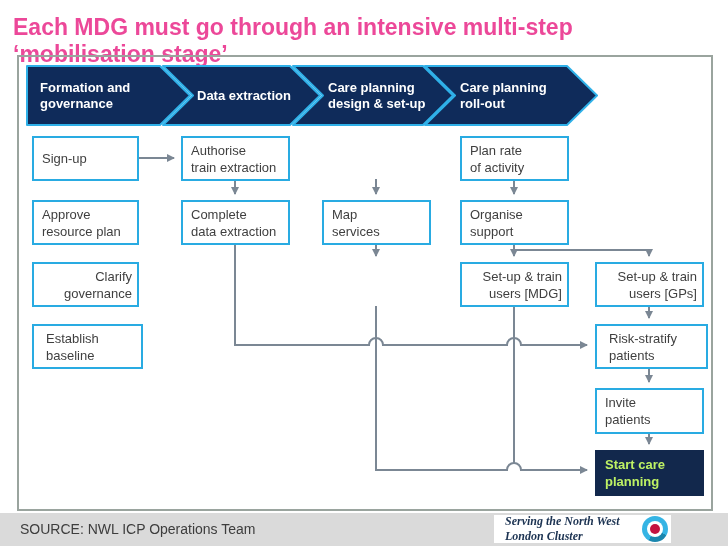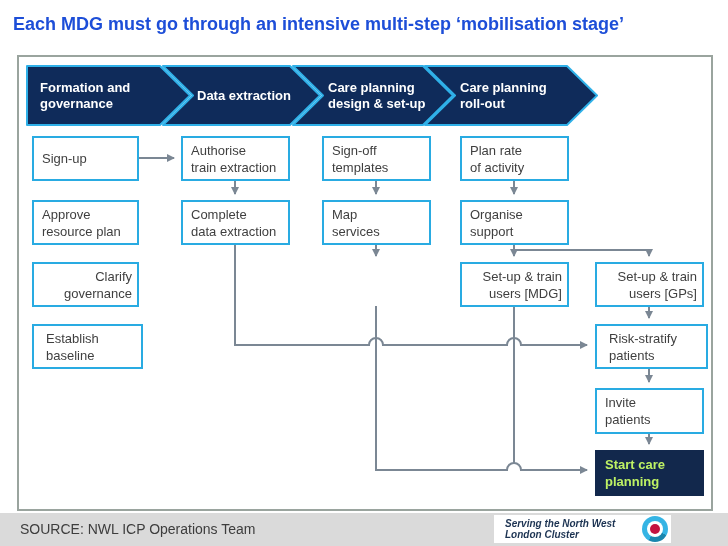--- a/index.html
+++ b/index.html
@@ -1,19 +1,19 @@
 <!DOCTYPE html>
 <html><head>
 <meta charset="utf-8">
 <style>
   html,body{margin:0;padding:0;background:#ffffff;}
   .slide{position:relative;width:728px;height:546px;background:#ffffff;overflow:hidden;
          font-family:"Liberation Sans","DejaVu Sans",sans-serif;}
   .title{position:absolute;left:13px;top:14px;width:706px;
-         font-size:18px;font-weight:bold;color:#1d4ed8;letter-spacing:0px;}
+         font-size:23px;font-weight:bold;color:#ec4899;letter-spacing:0px;}
   .container{position:absolute;left:17px;top:55px;width:692px;height:452px;
              border:2px solid #9AA49E;background:transparent;}
   .layer{position:absolute;left:0;top:0;width:728px;height:546px;}
   .chev-label{position:absolute;display:flex;align-items:center;height:59px;top:66px;
               color:#ffffff;font-size:13px;font-weight:bold;line-height:16px;white-space:pre-line;}
   .box{position:absolute;width:92px;background:#ffffff;border:2.5px solid #29ABE2;
        color:#3F3F3F;font-size:13px;line-height:17px;white-space:pre-line;
        display:flex;flex-direction:column;justify-content:center;
        padding:2px 5px 2px 8px;box-sizing:content-box;}
   .c1{left:32px;width:90px;}
@@ -25,22 +25,22 @@
   .r2{top:200px;height:37px;}
   .r3{top:262px;height:37px;text-align:right;}
   .r4{top:324px;height:37px;padding-left:12px;}
   .r5{top:388px;height:38px;}
   .r6{top:450px;height:38px;}
   .box.highlight{background:#12284C;border-color:#12284C;color:#bef264;font-weight:bold;}
   .footer{position:absolute;left:0;top:513px;width:728px;height:33px;background:#DADADA;}
   .source{position:absolute;left:20px;top:8px;font-size:14px;color:#3D3D3D;}
   .tagbox{position:absolute;left:494px;top:2px;width:177px;height:28px;background:#ffffff;
           display:flex;align-items:center;}
-  .tagline{margin-left:11px;font-size:10px;font-weight:bold;font-style:italic;color:#1C3352;
-           flex:1;}
+  .tagline{margin-left:11px;font-size:12px;font-weight:bold;font-style:italic;color:#1C3352;
+           flex:1;font-family:Liberation Serif, serif;}
   .logo{width:26px;height:26px;border-radius:50%;margin-right:3px;position:relative;
         background:conic-gradient(from 120deg,#1A86AE 0 90deg,#35B4E4 90deg 360deg);}
   .logo .ring{position:absolute;left:5px;top:5px;width:16px;height:16px;border-radius:50%;background:#ffffff;}
   .logo .dot{position:absolute;left:8px;top:8px;width:10px;height:10px;border-radius:50%;background:#C4123F;}
 </style>
 </head>
 <body>
 
 <div class="slide">
 
@@ -97,22 +97,20 @@
   <div class="box c1 r3">Clarify
 governance</div>
   <div class="box c1 r4">Establish
 baseline</div>
 
   <div class="box c2 r1">Authorise
 train extraction</div>
   <div class="box c2 r2">Complete
 data extraction</div>
 
-  <div class="box c3 r1">Sign-off
-templates</div>
   <div class="box c3 r2">Map
 services</div>
 
   <div class="box c4 r1">Plan rate
 of activity</div>
   <div class="box c4 r2">Organise
 support</div>
   <div class="box c4 r3">Set-up &amp; train
 users [MDG]</div>
 

